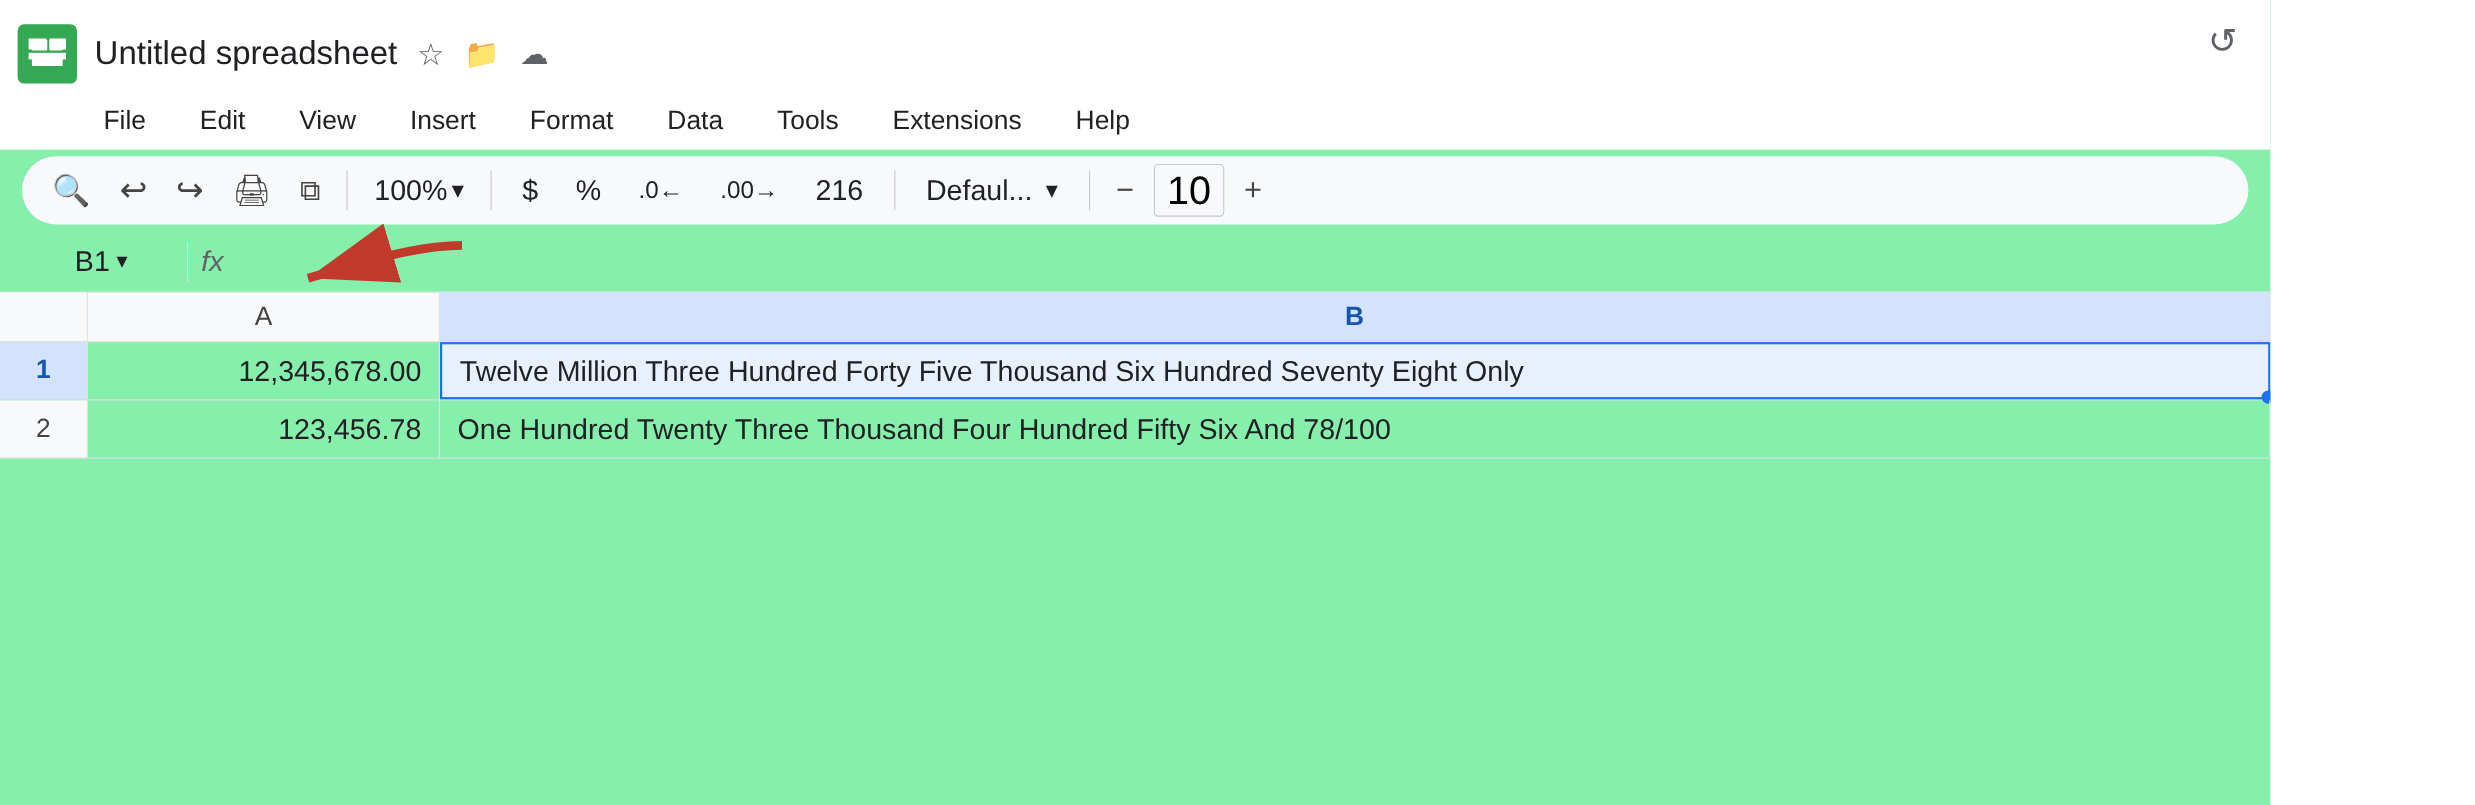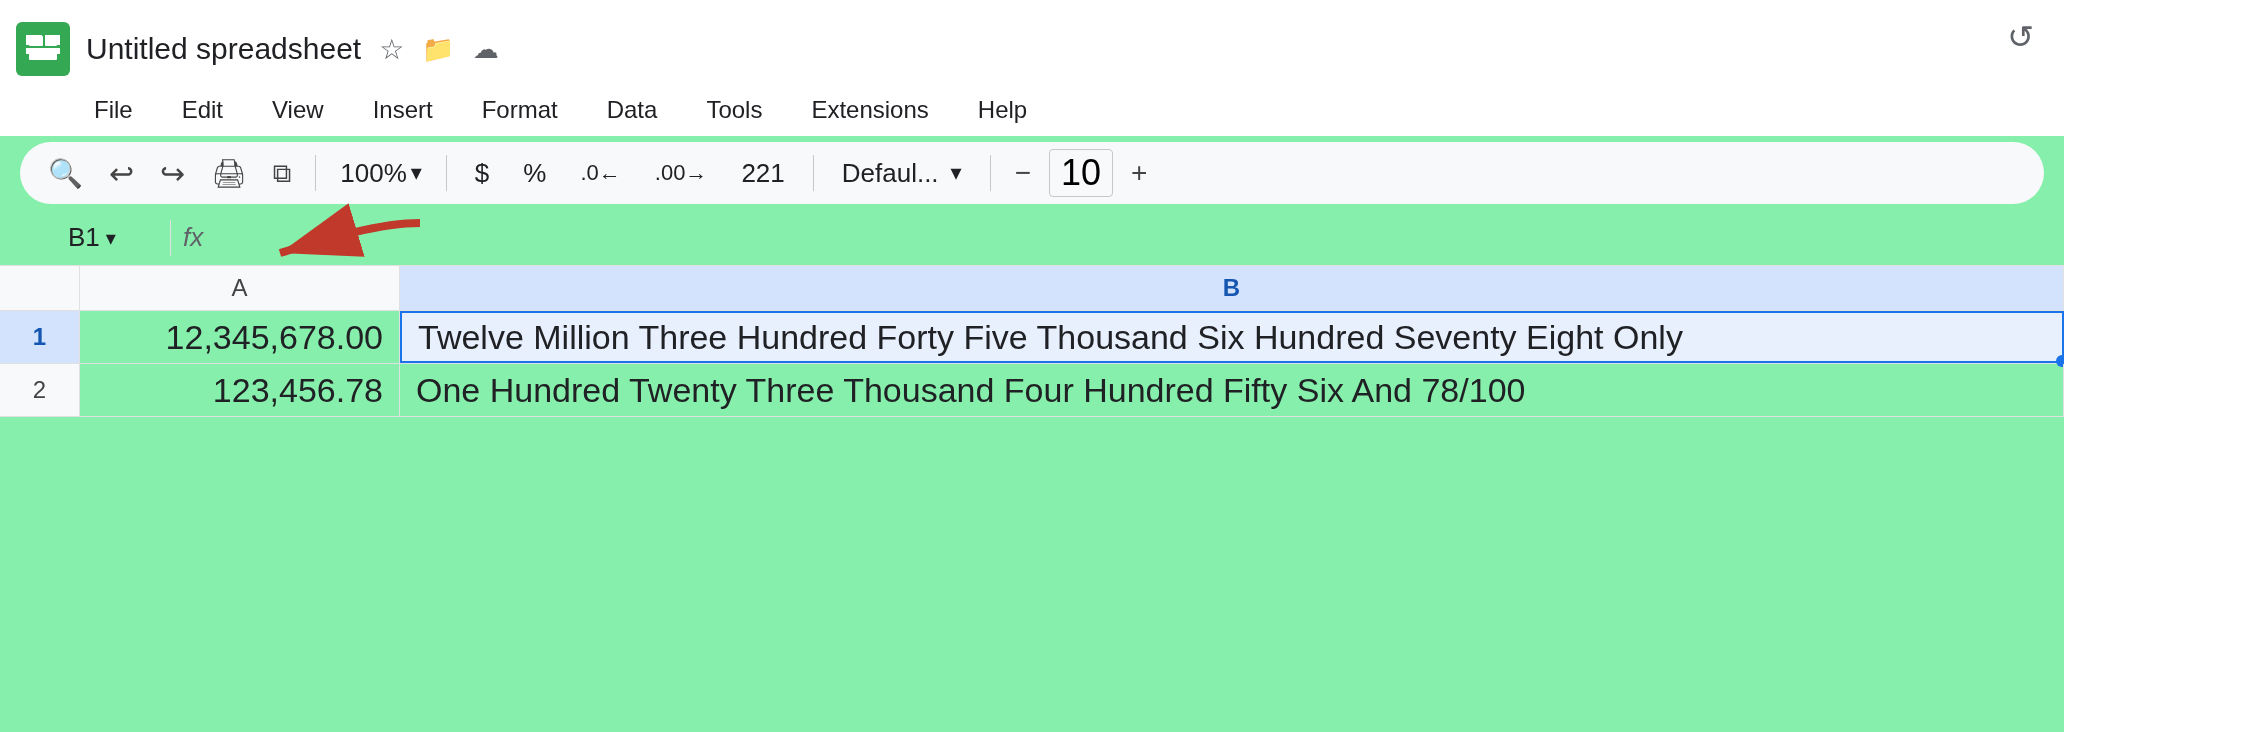--- a/index.html
+++ b/index.html
@@ -257,21 +257,21 @@
     .row-num.active {
       background: #d3e3fd;
       color: #1557b0;
       font-weight: 700;
     }
     .cell {
       height: 52px;
       display: flex;
       align-items: center;
       border-right: 1px solid #e0e0e0;
-      font-size: 34px;
+      font-size: 26px;
       color: #202124;
       padding: 0 16px;
       cursor: cell;
       position: relative;
     }
     .cell-a { width: 320px; min-width: 320px; justify-content: flex-end; }
     .cell-b { flex: 1; }
     .cell-b.active {
       background: #e8f0fe;
       border: 2px solid #1a73e8;
@@ -337,21 +337,21 @@
     <div class="toolbar-divider"></div>
     <div class="zoom-control">
       <span>100%</span>
       <span style="font-size:22px;">▾</span>
     </div>
     <div class="toolbar-divider"></div>
     <div class="toolbar-text-btn">$</div>
     <div class="toolbar-text-btn">%</div>
     <div class="toolbar-text-btn" style="font-size:22px;">.0←</div>
     <div class="toolbar-text-btn" style="font-size:22px;">.00→</div>
-    <div class="toolbar-text-btn">221</div>
+    <div class="toolbar-text-btn">216</div>
     <div class="toolbar-divider"></div>
     <div class="font-dropdown">
       <span>Defaul...</span>
       <span style="font-size:22px;">▾</span>
     </div>
     <div class="toolbar-divider"></div>
     <div class="minus-btn">−</div>
     <div class="font-size-box">10</div>
     <div class="plus-btn">+</div>
   </div>

